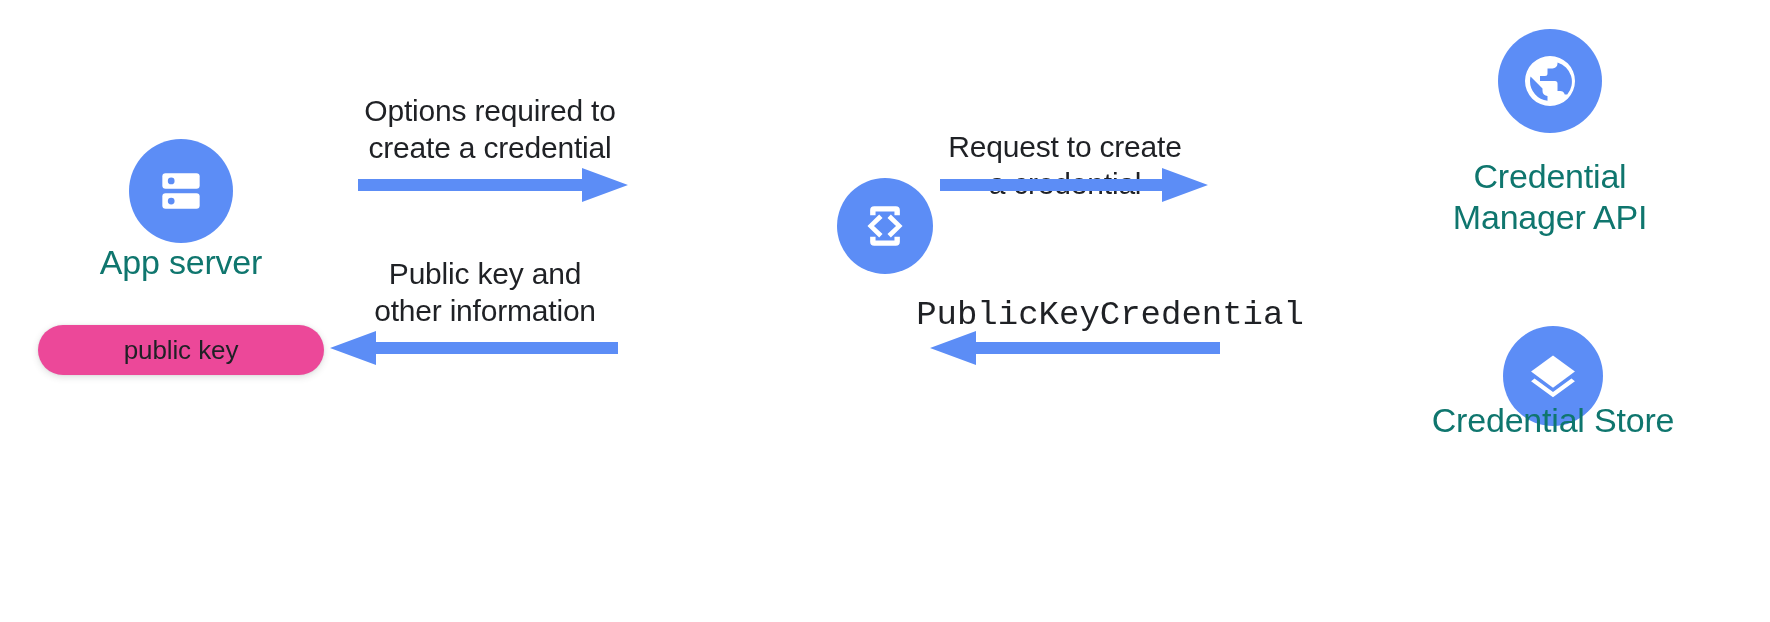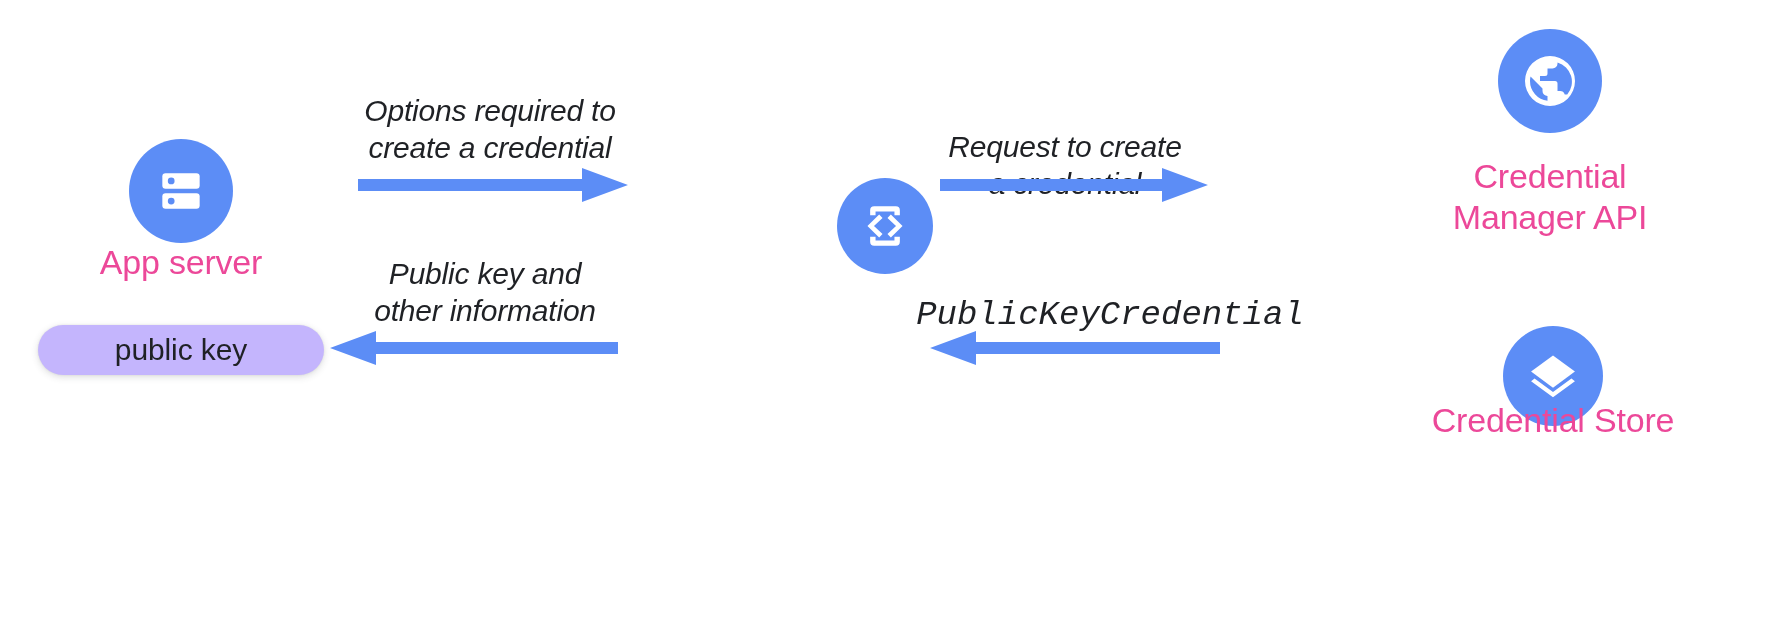--- a/index.html
+++ b/index.html
@@ -26,53 +26,52 @@
     background: #5c8df6;
     display: flex;
     align-items: center;
     justify-content: center;
   }
   .badge svg { display: block; }
 
   
   .caption {
     position: absolute;
-    color: #ec4899;
+    color: #0f766e;
     font-size: 34px;
     line-height: 41px;
     font-weight: 400;
     text-align: center;
     letter-spacing: -0.2px;
     white-space: pre-line;
   }
 
   
   .pill {
     position: absolute;
-    background: #c4b5fd;
+    background: #ec4899;
     border-radius: 999px;
     box-shadow: 0 2px 7px rgba(60,64,67,0.18), 0 0 2px rgba(60,64,67,0.10);
     display: flex;
     align-items: center;
     justify-content: center;
     color: #1f2125;
-    font-size: 30px;
+    font-size: 26px;
     letter-spacing: -0.1px;
   }
 
   
   .arrow-label {
     position: absolute;
     color: #1f2125;
     font-size: 30px;
     line-height: 37px;
     text-align: center;
     white-space: pre-line;
     letter-spacing: -0.2px;
-    font-style: italic;
   }
   .arrow-label.mono {
     font-family: "Liberation Mono", "DejaVu Sans Mono", monospace;
     font-size: 34px;
     letter-spacing: 0;
   }
 
   
   .arrow { position: absolute; }
   .arrow svg { display: block; }

